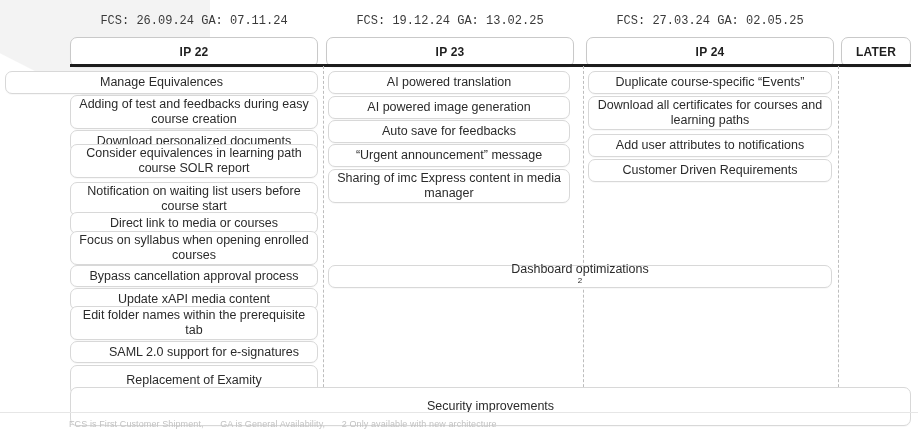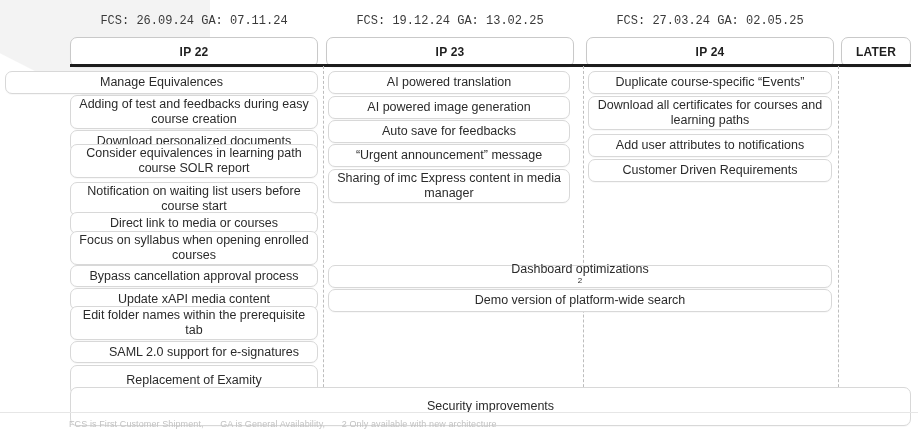--- a/index.html
+++ b/index.html
@@ -272,23 +272,20 @@
   </div>
 
   <div class="card col-3" style="top:159px; height:23px;">
     <span>Customer Driven Requirements</span>
   </div>
 
   <div class="card card-span-23" style="top:265px; height:23px;">
     <span><span>Dashboard optimizations</span><sup>2</sup></span>
   </div>
 
-  <div class="card card-span-23" style="top:289px; height:23px;">
-    <span>Demo version of platform-wide search</span>
-  </div>
 
   <div class="card card-span-all" style="top:387px; height:39px;">
     <span>Security improvements</span>
   </div>
 
   <div class="bottom-rule"></div>
 
   <div class="footnote">
     <span class="fn-part">FCS is First Customer Shipment,</span>
     <span class="fn-part">GA is General Availability,</span>

